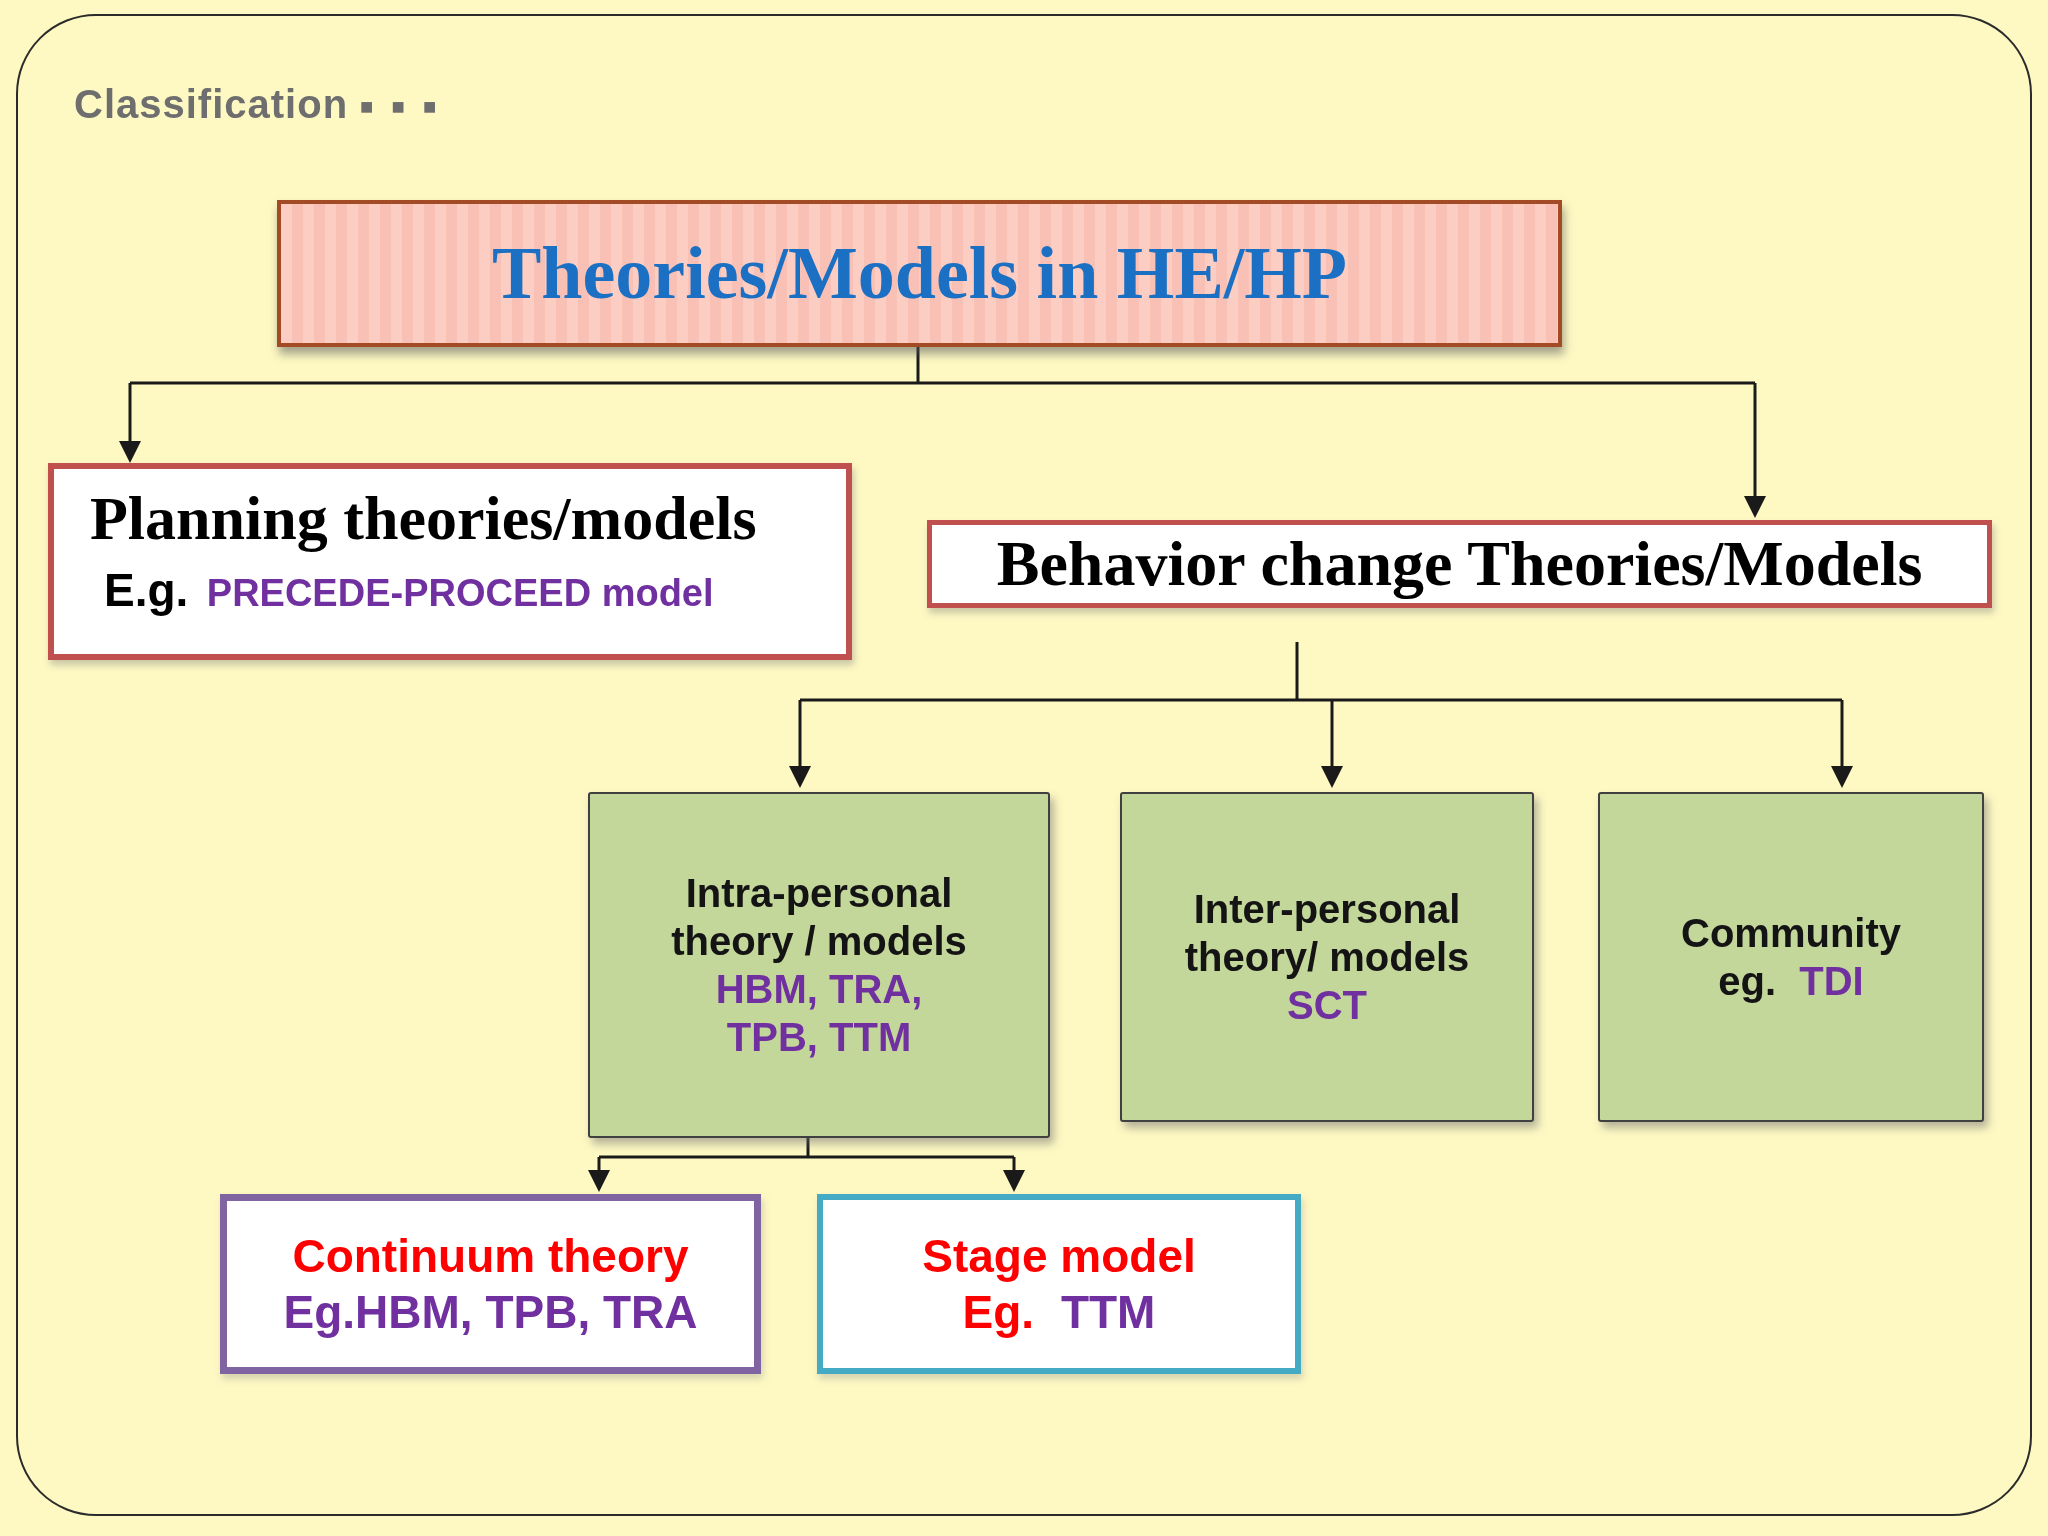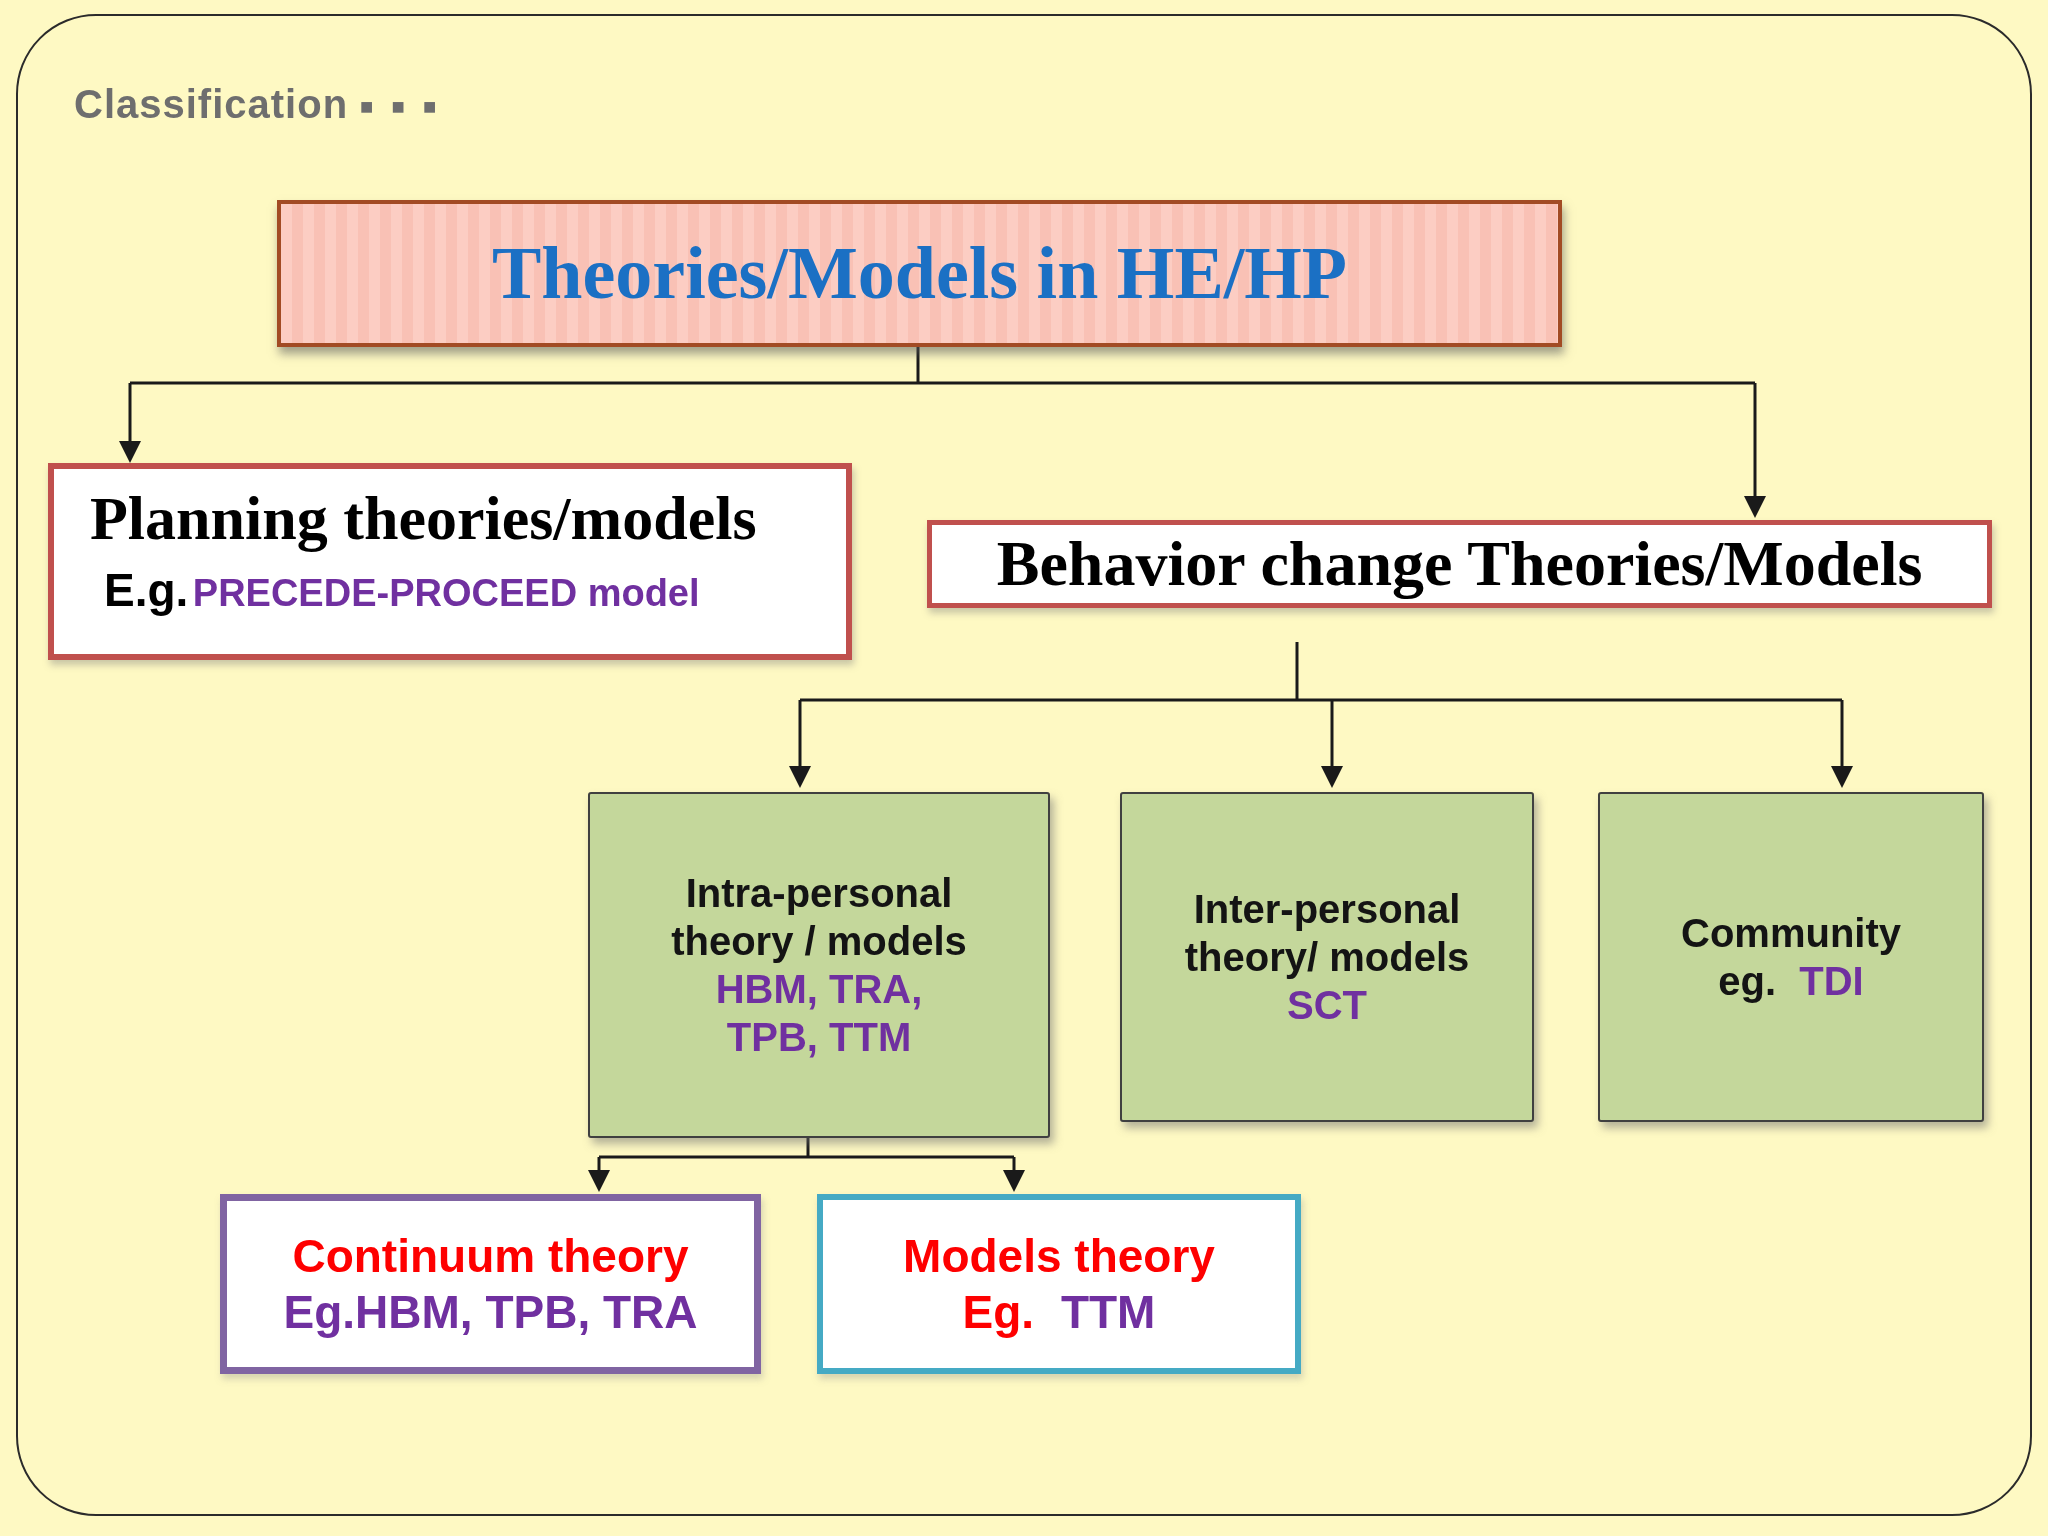--- a/index.html
+++ b/index.html
@@ -35,21 +35,21 @@
     position:absolute;left:48px;top:463px;width:804px;height:197px;box-sizing:border-box;
     border:6px solid #c0504d;background:#ffffff;box-shadow:2px 5px 7px rgba(120,120,120,.40);
     padding:10px 0 0 36px;
   }
   .planning-title{
     font-family:"Liberation Serif",serif;font-weight:bold;font-size:62px;color:#000;
     white-space:nowrap;line-height:78px;
   }
   .planning-eg{margin-top:6px;margin-left:14px;white-space:nowrap;}
   .planning-eg .eg-prefix{font-size:46px;font-weight:bold;color:#000;}
-  .planning-eg .eg-value{font-size:38px;font-weight:bold;color:#7030a0;}
+  .planning-eg .eg-value{font-size:38px;font-weight:bold;color:#7030a0;margin-left:14px;}
   .behavior-box{
     position:absolute;left:927px;top:520px;width:1065px;height:88px;box-sizing:border-box;
     border:5px solid #c0504d;background:#ffffff;box-shadow:2px 5px 7px rgba(120,120,120,.40);
     display:flex;align-items:center;justify-content:center;overflow:visible;
   }
   .behavior-box .label{
     font-family:"Liberation Serif",serif;font-weight:bold;font-size:64px;color:#000;
     white-space:nowrap;line-height:64px;
   }
   
@@ -155,20 +155,20 @@
       <span class="purple" style="margin-left: 12px;">TDI</span>
     </div>
   </div>
 
   <div class="leaf-box" id="leaf-continuum">
     <div class="ln red-text">Continuum theory</div>
     <div class="ln purple-text">Eg.HBM, TPB, TRA</div>
   </div>
 
   <div class="leaf-box" id="leaf-stage">
-    <div class="ln red-text">Models theory</div>
+    <div class="ln red-text">Stage model</div>
     <div class="ln">
       <span class="red-text">Eg.</span>
       <span class="purple-text" style="margin-left: 14px;">TTM</span>
     </div>
   </div>
 
 </div>
 
 </body></html>

